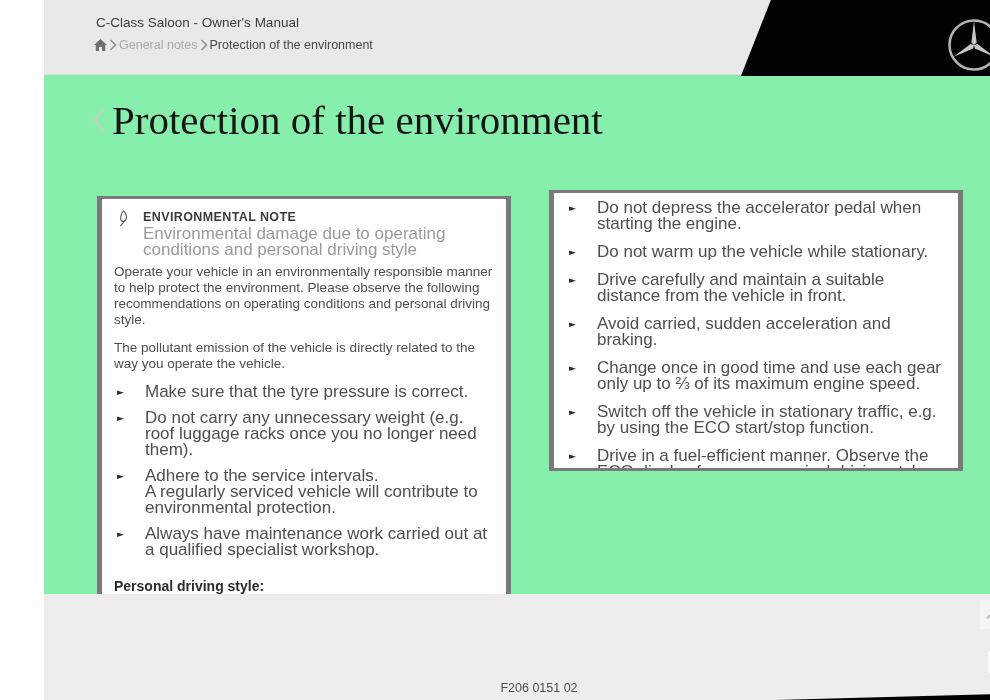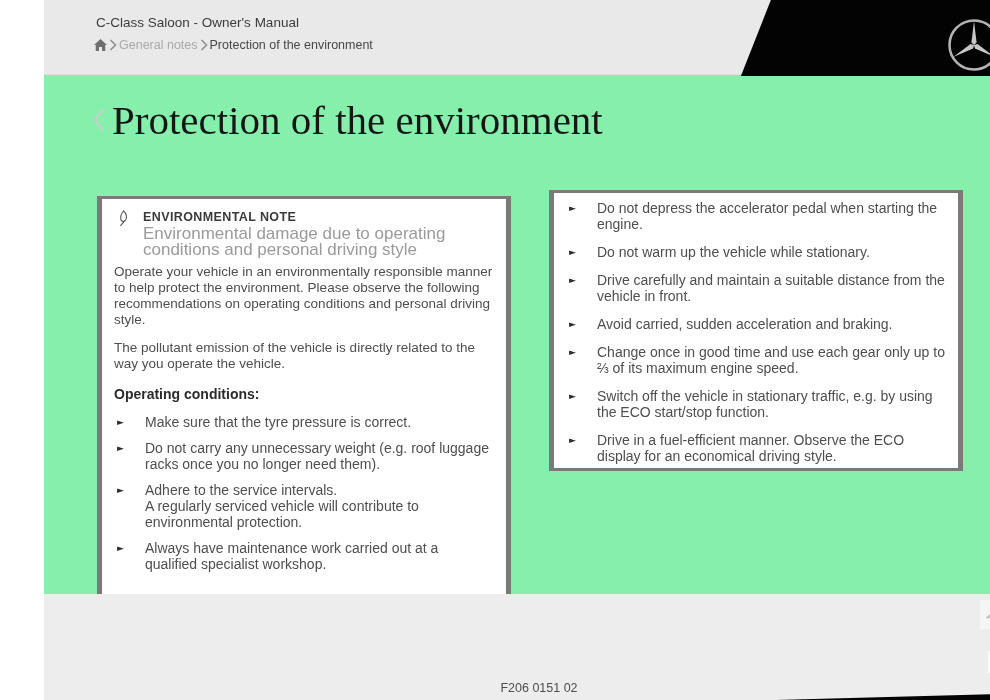--- a/index.html
+++ b/index.html
@@ -39,21 +39,21 @@
   .leaf { position:absolute; left:2px; top:1px; }
   .note-label { font-size:12.5px; font-weight:700; letter-spacing:.4px; color:#3a3a3a; line-height:17px; }
   .note-sub { font-size:17px; line-height:16px; color:#9a9a9a; }
 
   .para { margin-bottom:12px; }
   .sec-head { font-size:14px; font-weight:700; color:#2b2b2b; margin:14px 0 12px 0; }
   .sec-head.last { margin-top:20px; }
 
   .bullet { display:flex; margin-bottom:10px; }
   .marker { flex:0 0 31px; font-family:"DejaVu Sans",sans-serif; font-size:9px; color:#2e2e2e; line-height:16px; padding-left:3px; }
-  .btxt { flex:1; font-size:14px; line-height:16px; color:#4e4e4e; }
+  .btxt { flex:1; font-size:17px; line-height:16px; color:#4e4e4e; }
   .btxt .sub:empty { display:none; }
   .box-r .bullet { margin-bottom:12px; }
 
   
   .bottom-strip { position:absolute; top:594px; left:0; width:990px; height:106px; background:#ededed; }
   .figure-code { position:absolute; top:681px; left:0; width:990px; text-align:center; font-size:12.5px; color:#4e4e4e; }
 
   .scroll-top { position:absolute; top:600px; left:936px; width:32px; height:29px; background:#f5f5f5;
                 display:flex; align-items:center; justify-content:center; cursor:pointer; }
   .privacy { position:absolute; top:651px; left:944px; width:22px; height:22px; background:#fafafa;
@@ -117,21 +117,20 @@
           <path d="M8.6 10.8 C7.2 12.6 5.8 14.2 4.4 16" fill="none" stroke="#555" stroke-width="1.1"></path>
         </svg>
       </span>
       <div class="note-label">ENVIRONMENTAL NOTE</div>
       <div class="note-sub">Environmental damage due to operating conditions and personal driving style</div>
     </div>
 
     <p class="body-txt para">Operate your vehicle in an environmentally responsible manner to help protect the environment. Please observe the following recommendations on operating conditions and personal driving style.</p>
     <p class="body-txt para">The pollutant emission of the vehicle is directly related to the way you operate the vehicle.</p>
 
-    <div class="sec-head">Operating conditions:</div>
 
     <div class="bullet">
       <span class="marker">►</span>
       <div class="btxt">
           <div>Make sure that the tyre pressure is correct.</div>
         </div>
     </div>
     <div class="bullet">
       <span class="marker">►</span>
       <div class="btxt">

